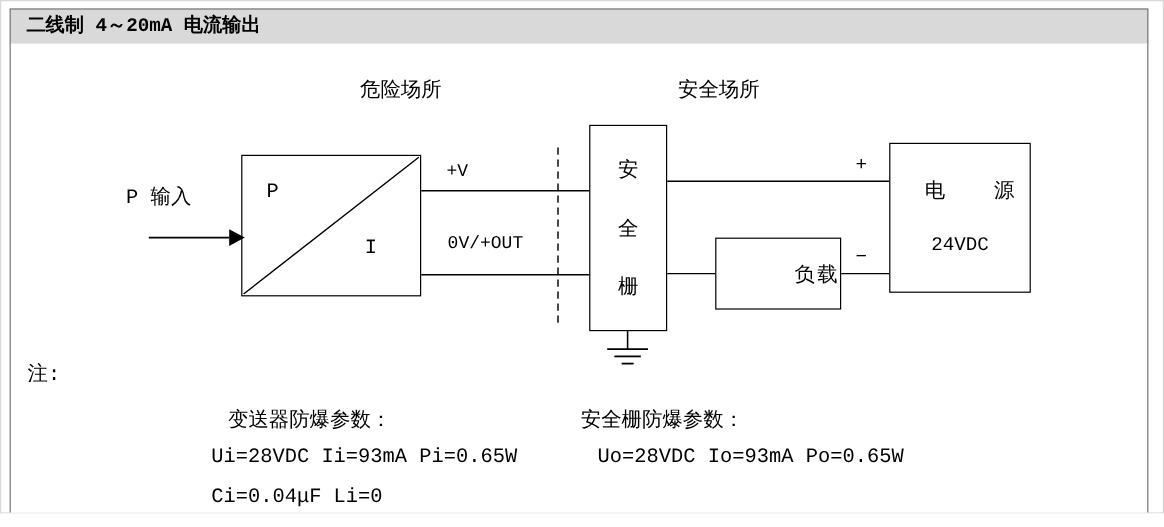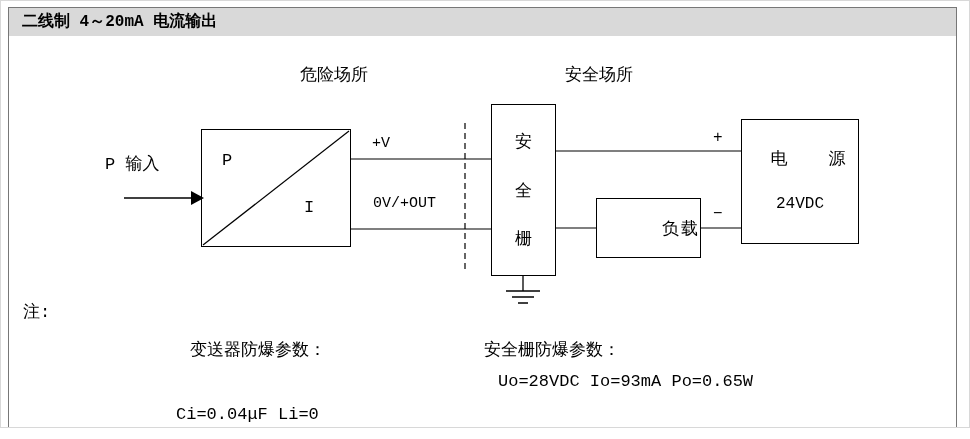--- a/index.html
+++ b/index.html
@@ -85,17 +85,18 @@
 
   <div class="box" style="left:740px;top:118px;width:118px;height:125px;"></div>
   <div class="lbl center pre" style="left:748px;top:146px;">电    源</div>
   <div class="lbl center" style="left:740px;top:194px;font-size:16px;">24VDC</div>
 
   <div class="lbl sign" style="left:712px;top:128px;">+</div>
   <div class="lbl sign" style="left:712px;top:204px;">−</div>
 
   <div class="lbl" style="left:22px;top:299px;">注:</div>
   <div class="lbl" style="left:189px;top:337px;">变送器防爆参数：</div>
+  <div class="lbl" style="left:175px;top:371px;">Ui=28VDC Ii=93mA Pi=0.65W</div>
   <div class="lbl" style="left:175px;top:404px;">Ci=0.04μF Li=0</div>
   <div class="lbl" style="left:483px;top:337px;text-align:center;">安全栅防爆参数：</div>
   <div class="lbl" style="left:497px;top:371px;">Uo=28VDC Io=93mA Po=0.65W</div>
 
 </div>
 
 </body></html>

